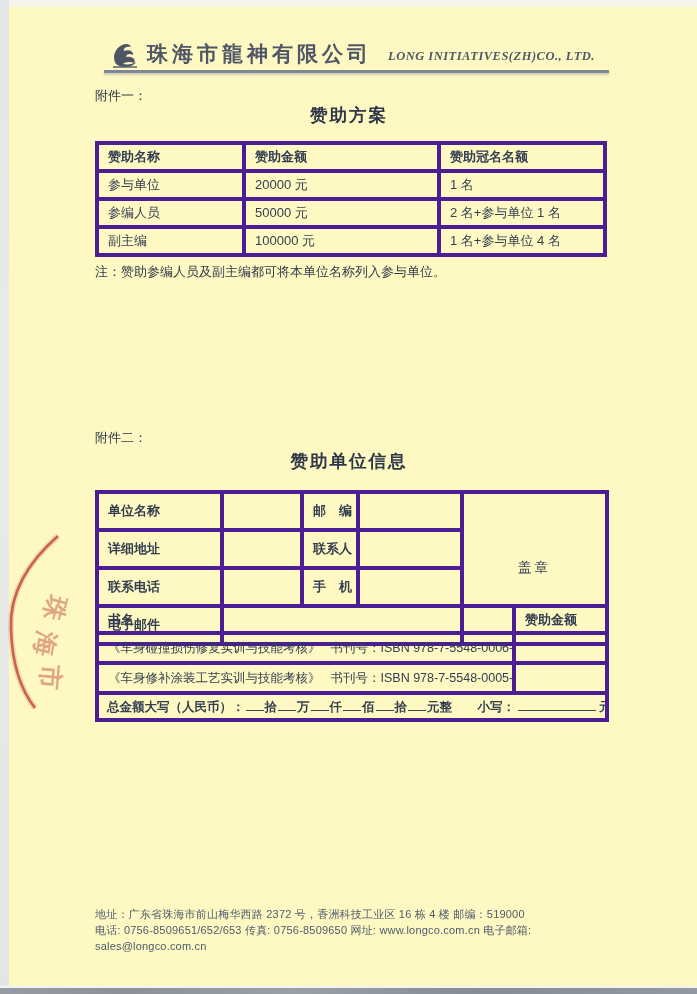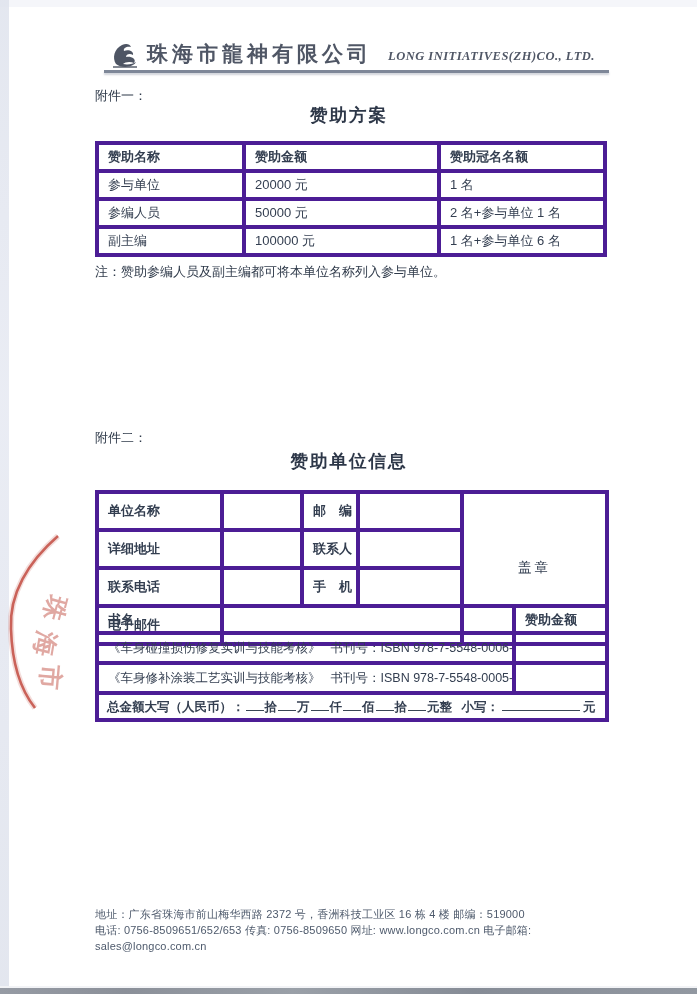--- a/index.html
+++ b/index.html
@@ -1,19 +1,19 @@
 <!DOCTYPE html>
 <html><head>
 <meta charset="utf-8">
 <style>
   * { margin:0; padding:0; box-sizing:border-box; }
   html,body { background:#cfd3dc; }
   .page {
     position:relative; width:697px; height:994px; margin:0 auto;
-    background:#ffffff;
+    background:#fef9c3;
     font-family:"Liberation Sans","DejaVu Sans",sans-serif;
     color:#333e50; overflow:hidden;
   }
   .scan-top { position:absolute; top:0; left:0; right:0; height:7px; background:#f1f3f8; opacity:.75; }
   .scan-left { position:absolute; left:0; top:0; bottom:0; width:9px;
     background:linear-gradient(180deg,#dfe3ed,#e6e9f2 40%,#dee2ec); opacity:.85; }
   .scan-bottom { position:absolute; left:0; right:0; bottom:0; height:6px;
     background:linear-gradient(90deg,#969ba4,#8b9099 18%,#9aa0a8 42%,#868c96 68%,#9298a1); }
   .scan-bottom-gap { position:absolute; left:0; right:0; bottom:6px; height:2px; background:#f2f3f6; }
 
@@ -115,21 +115,21 @@
       <td>1 名</td>
     </tr>
     <tr>
       <td>参编人员</td>
       <td>50000 元</td>
       <td>2 名+参与单位 1 名</td>
     </tr>
     <tr>
       <td>副主编</td>
       <td>100000 元</td>
-      <td>1 名+参与单位 6 名</td>
+      <td>1 名+参与单位 4 名</td>
     </tr>
   </tbody>
     </table>
 
   <div class="note">注：赞助参编人员及副主编都可将本单位名称列入参与单位。</div>
 
   <div class="att-label att2">附件二：</div>
   <div class="sec-title title2">赞助单位信息</div>
 
   <table class="tbl2">
@@ -181,21 +181,21 @@
       <td><span>《车身碰撞损伤修复实训与技能考核》</span><span class="isbn">书刊号：ISBN 978-7-5548-0006-5</span></td>
       <td></td>
     </tr>
     <tr class="bookrow">
       <td><span>《车身修补涂装工艺实训与技能考核》</span><span class="isbn">书刊号：ISBN 978-7-5548-0005-8</span></td>
       <td></td>
     </tr>
     <tr class="totalrow">
       <td colspan="2">
         <span>总金额大写（人民币）：</span><span class="blank"></span><span>拾</span><span class="blank"></span><span>万</span><span class="blank"></span><span>仟</span><span class="blank"></span><span>佰</span><span class="blank"></span><span>拾</span><span class="blank"></span><span>元整</span>
-        <span style="margin-left:6px">小写：</span><span class="blank long"></span><span>元</span>
+        <span style="margin-left:22px">小写：</span><span class="blank long"></span><span>元</span>
       </td>
     </tr>
   </tbody>
     </table>
 
   <svg class="stamp" viewBox="0 0 115 185">
     <path d="M66 4 C36 30 17 62 19 97 C20 130 28 157 43 176" fill="none" stroke="#bf4438" stroke-width="6" opacity=".18"></path>
     <path d="M66 4 C36 30 17 62 19 97 C20 130 28 157 43 176" fill="none" stroke="#bf4438" stroke-width="2.6" opacity=".8"></path>
     <text transform="translate(58,62) rotate(105)">珠</text>
     <text transform="translate(47,98) rotate(100)">海</text>

